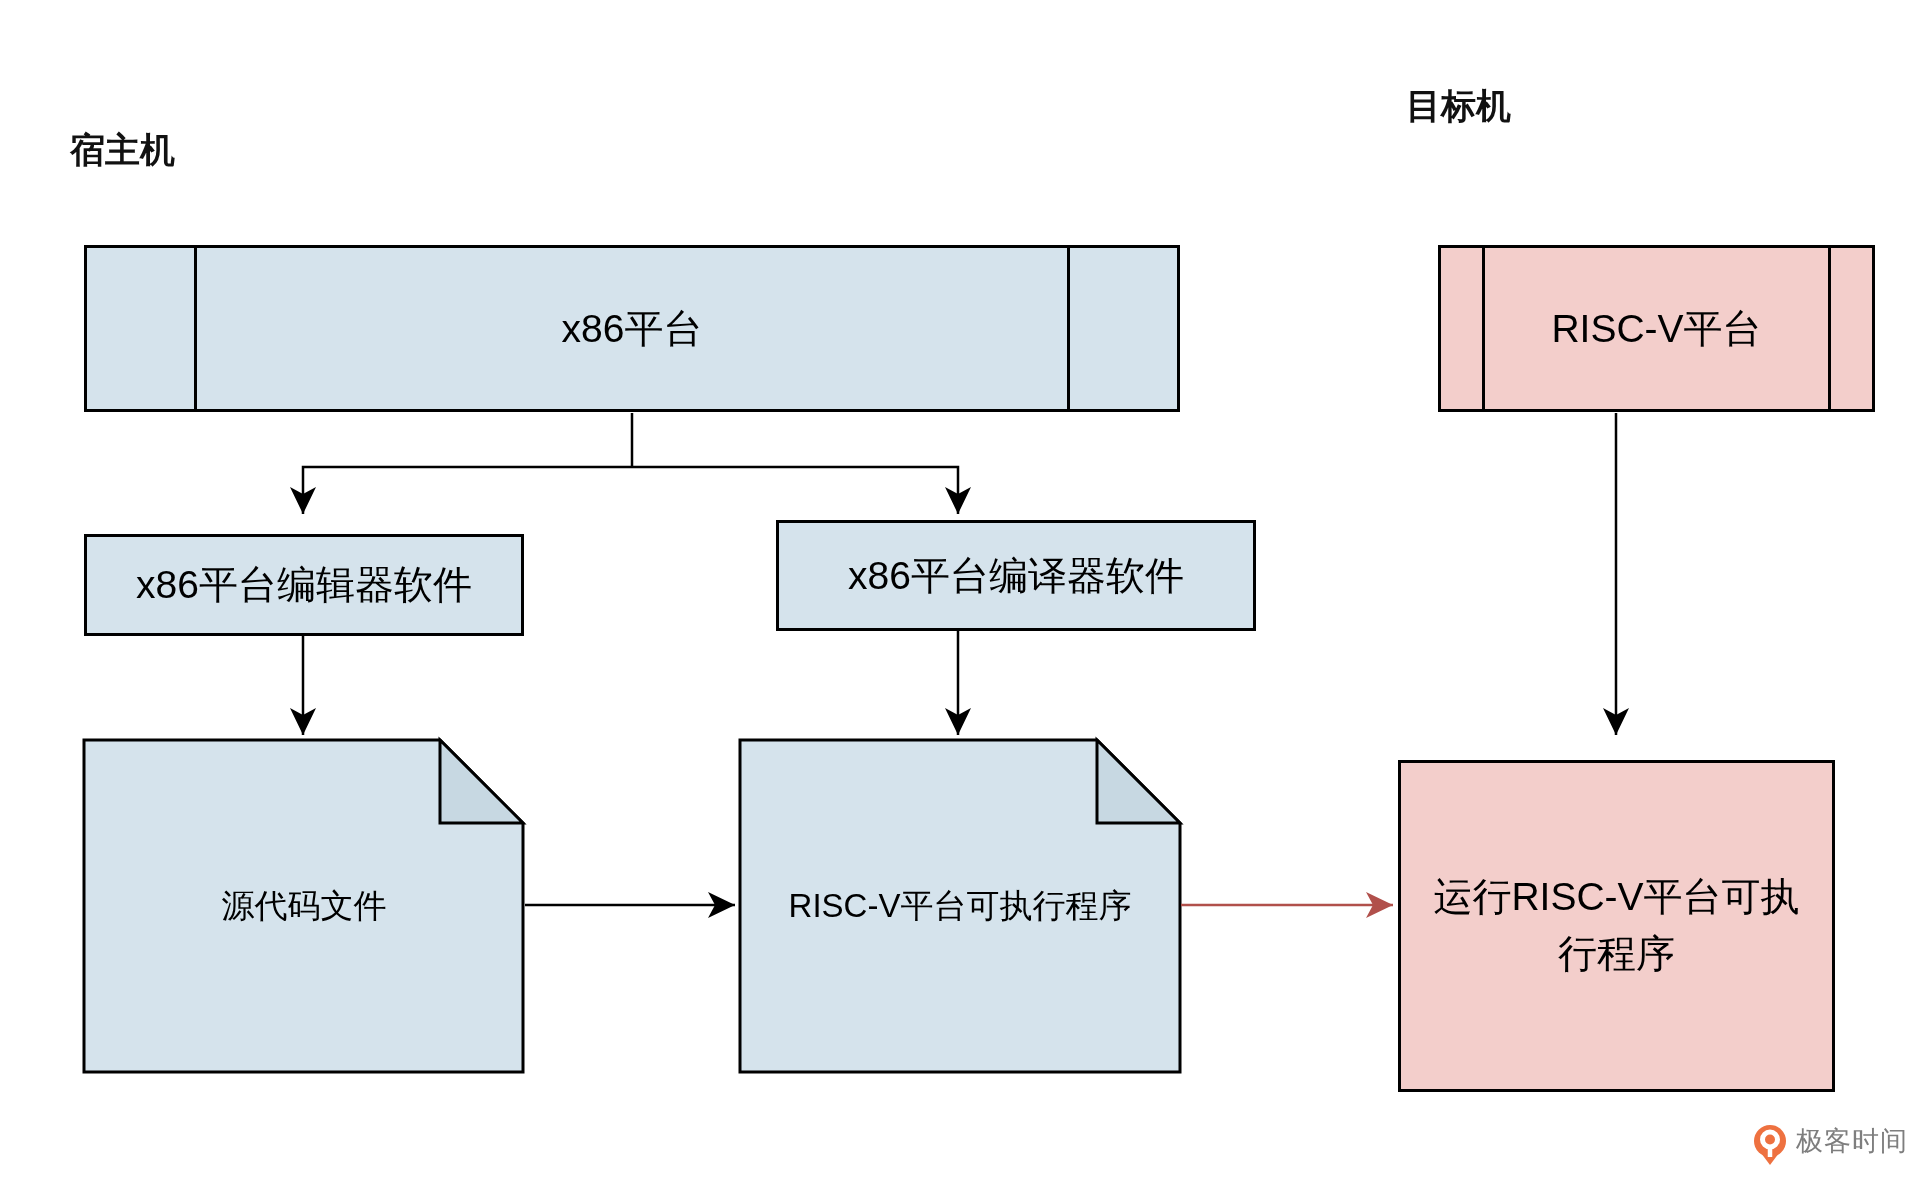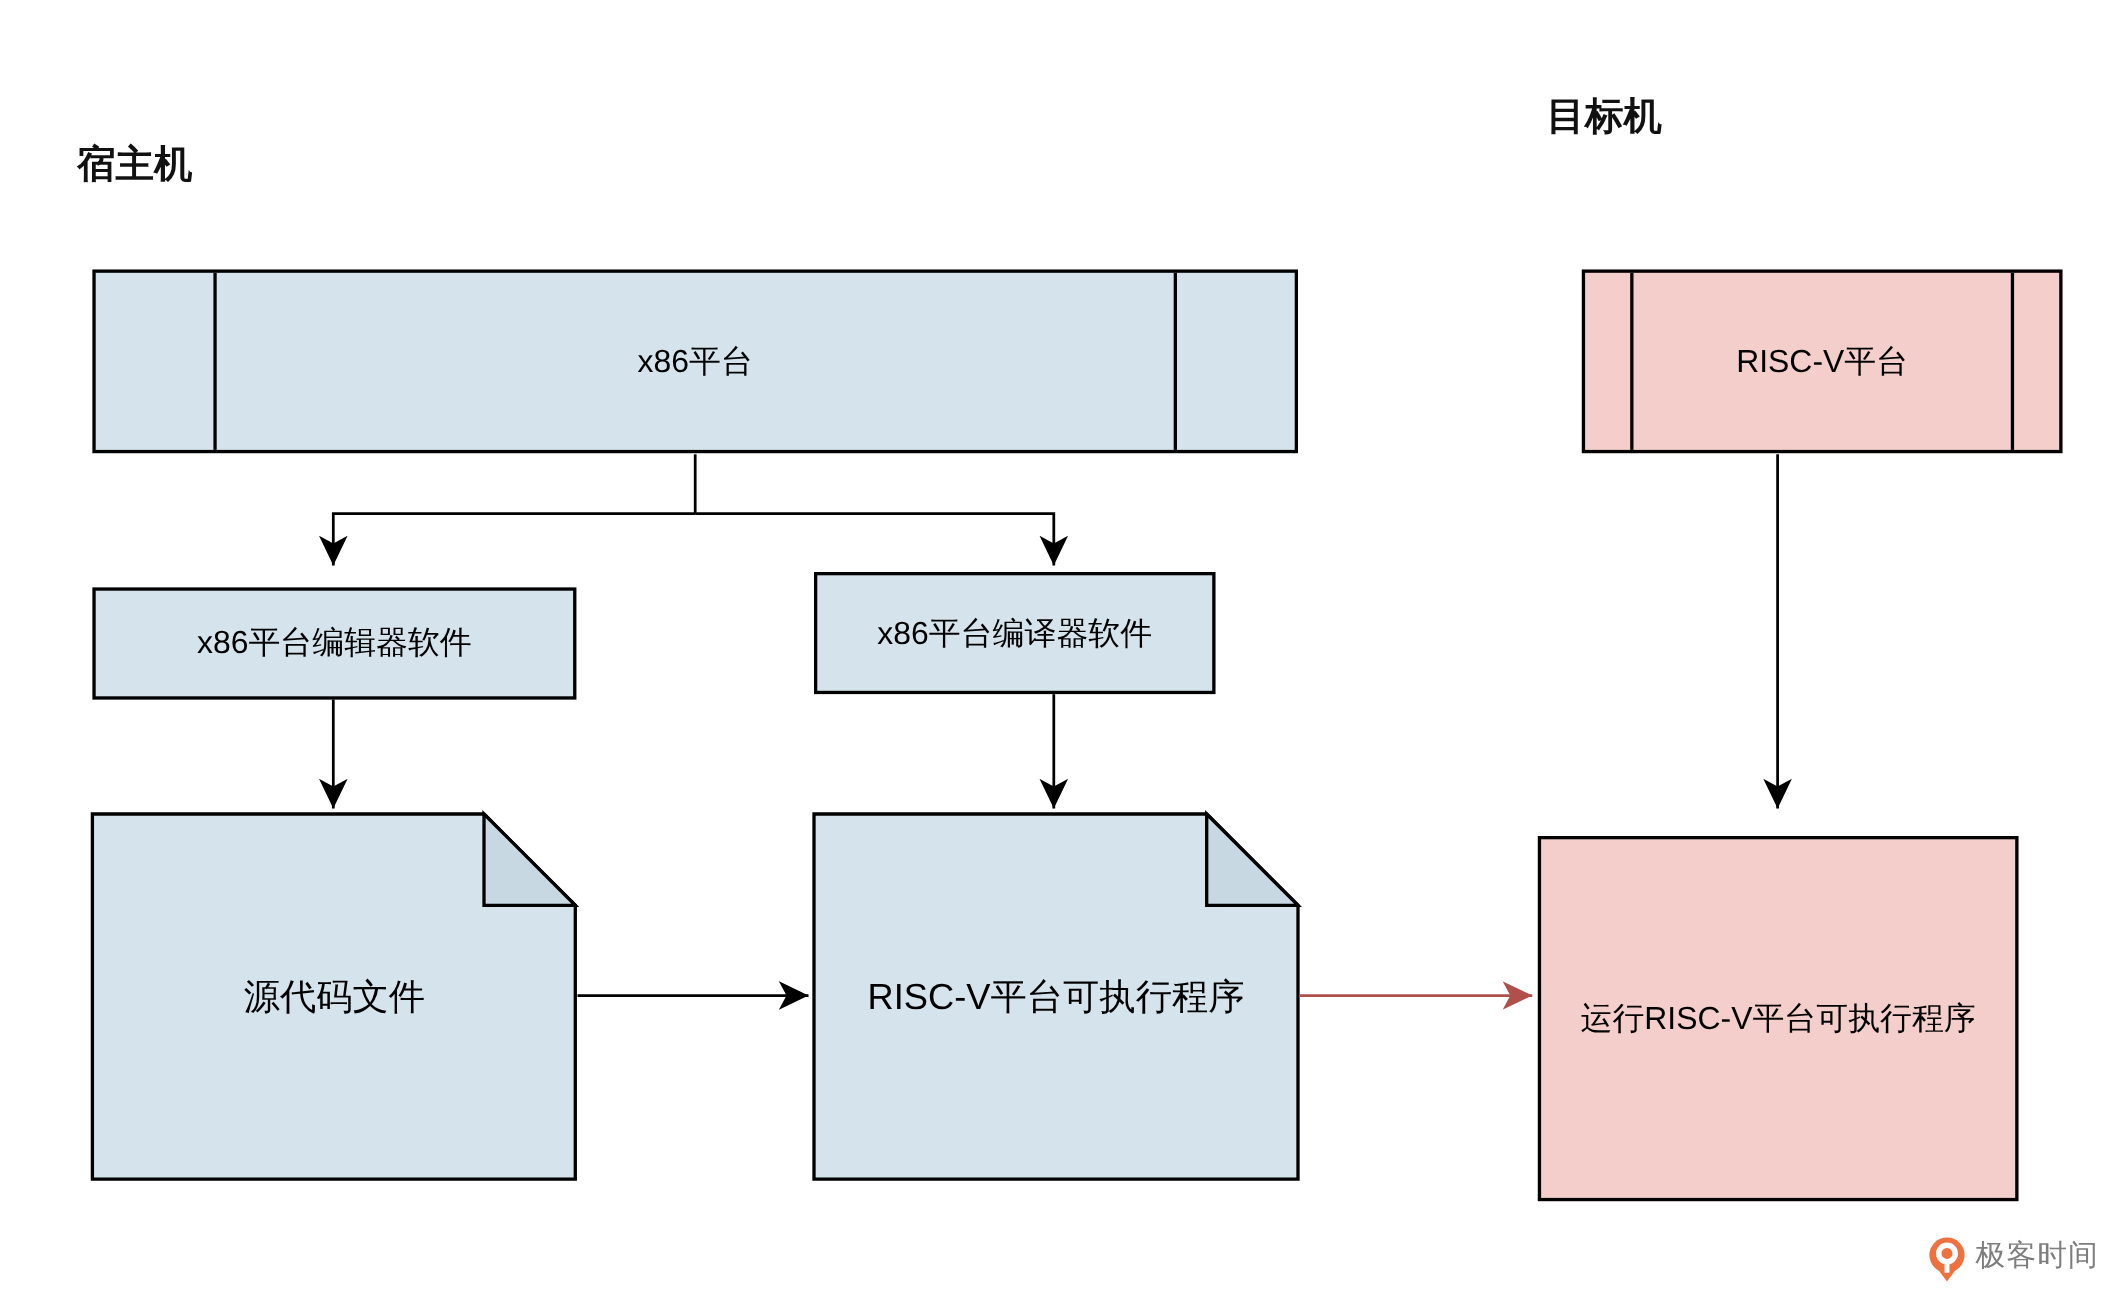--- a/index.html
+++ b/index.html
@@ -16,21 +16,21 @@
     width:1920px;height:1183px;position:relative;background:#ffffff;
     font-family:"Liberation Sans","DejaVu Sans",sans-serif;
     overflow:hidden;
   }
   .section-label{
     position:absolute;font-size:35px;font-weight:bold;color:#111;line-height:40px;
   }
   .node{
     position:absolute;display:flex;align-items:center;justify-content:center;
     box-sizing:border-box;border:3px solid var(--stroke);
-    font-size:29px;color:#000;text-align:center;z-index:2;
+    font-size:39px;color:#000;text-align:center;z-index:2;
   }
   .fill-blue{background:var(--host-fill);}
   .fill-pink{background:var(--target-fill);}
   .proc-bar{
     position:absolute;top:0;bottom:0;width:3px;background:var(--stroke);
   }
   .doc-label{
     position:absolute;display:flex;align-items:center;justify-content:center;
     font-size:33px;color:#000;text-align:center;z-index:3;border-radius:31px;
   }
@@ -90,21 +90,21 @@
 <div class="node fill-pink" style="left:1398px;top:245px;width:437px;height:167px;margin-left:40px;">
   <div class="proc-bar" style="left:41px;"></div>
   <div class="proc-bar" style="right:41px;"></div>
   <span>RISC-V平台</span>
 </div>
 
 <div class="node fill-blue" style="left:84px;top:520px;width:440px;height:102px;margin-top:14px;">
   <span>x86平台编辑器软件</span>
 </div>
 
-<div class="node fill-blue" style="left:740px;top:520px;width:365px;height:111px;">
+<div class="node fill-blue" style="left:776px;top:520px;width:480px;height:111px;">
   <span>x86平台编译器软件</span>
 </div>
 
 <div class="doc-label" style="left:84px;top:740px;width:440px;height:332px;">
   <span>源代码文件</span>
 </div>
 <div class="doc-label" style="left:740px;top:740px;width:440px;height:332px;">
   <span>RISC-V平台可执行程序</span>
 </div>
 

